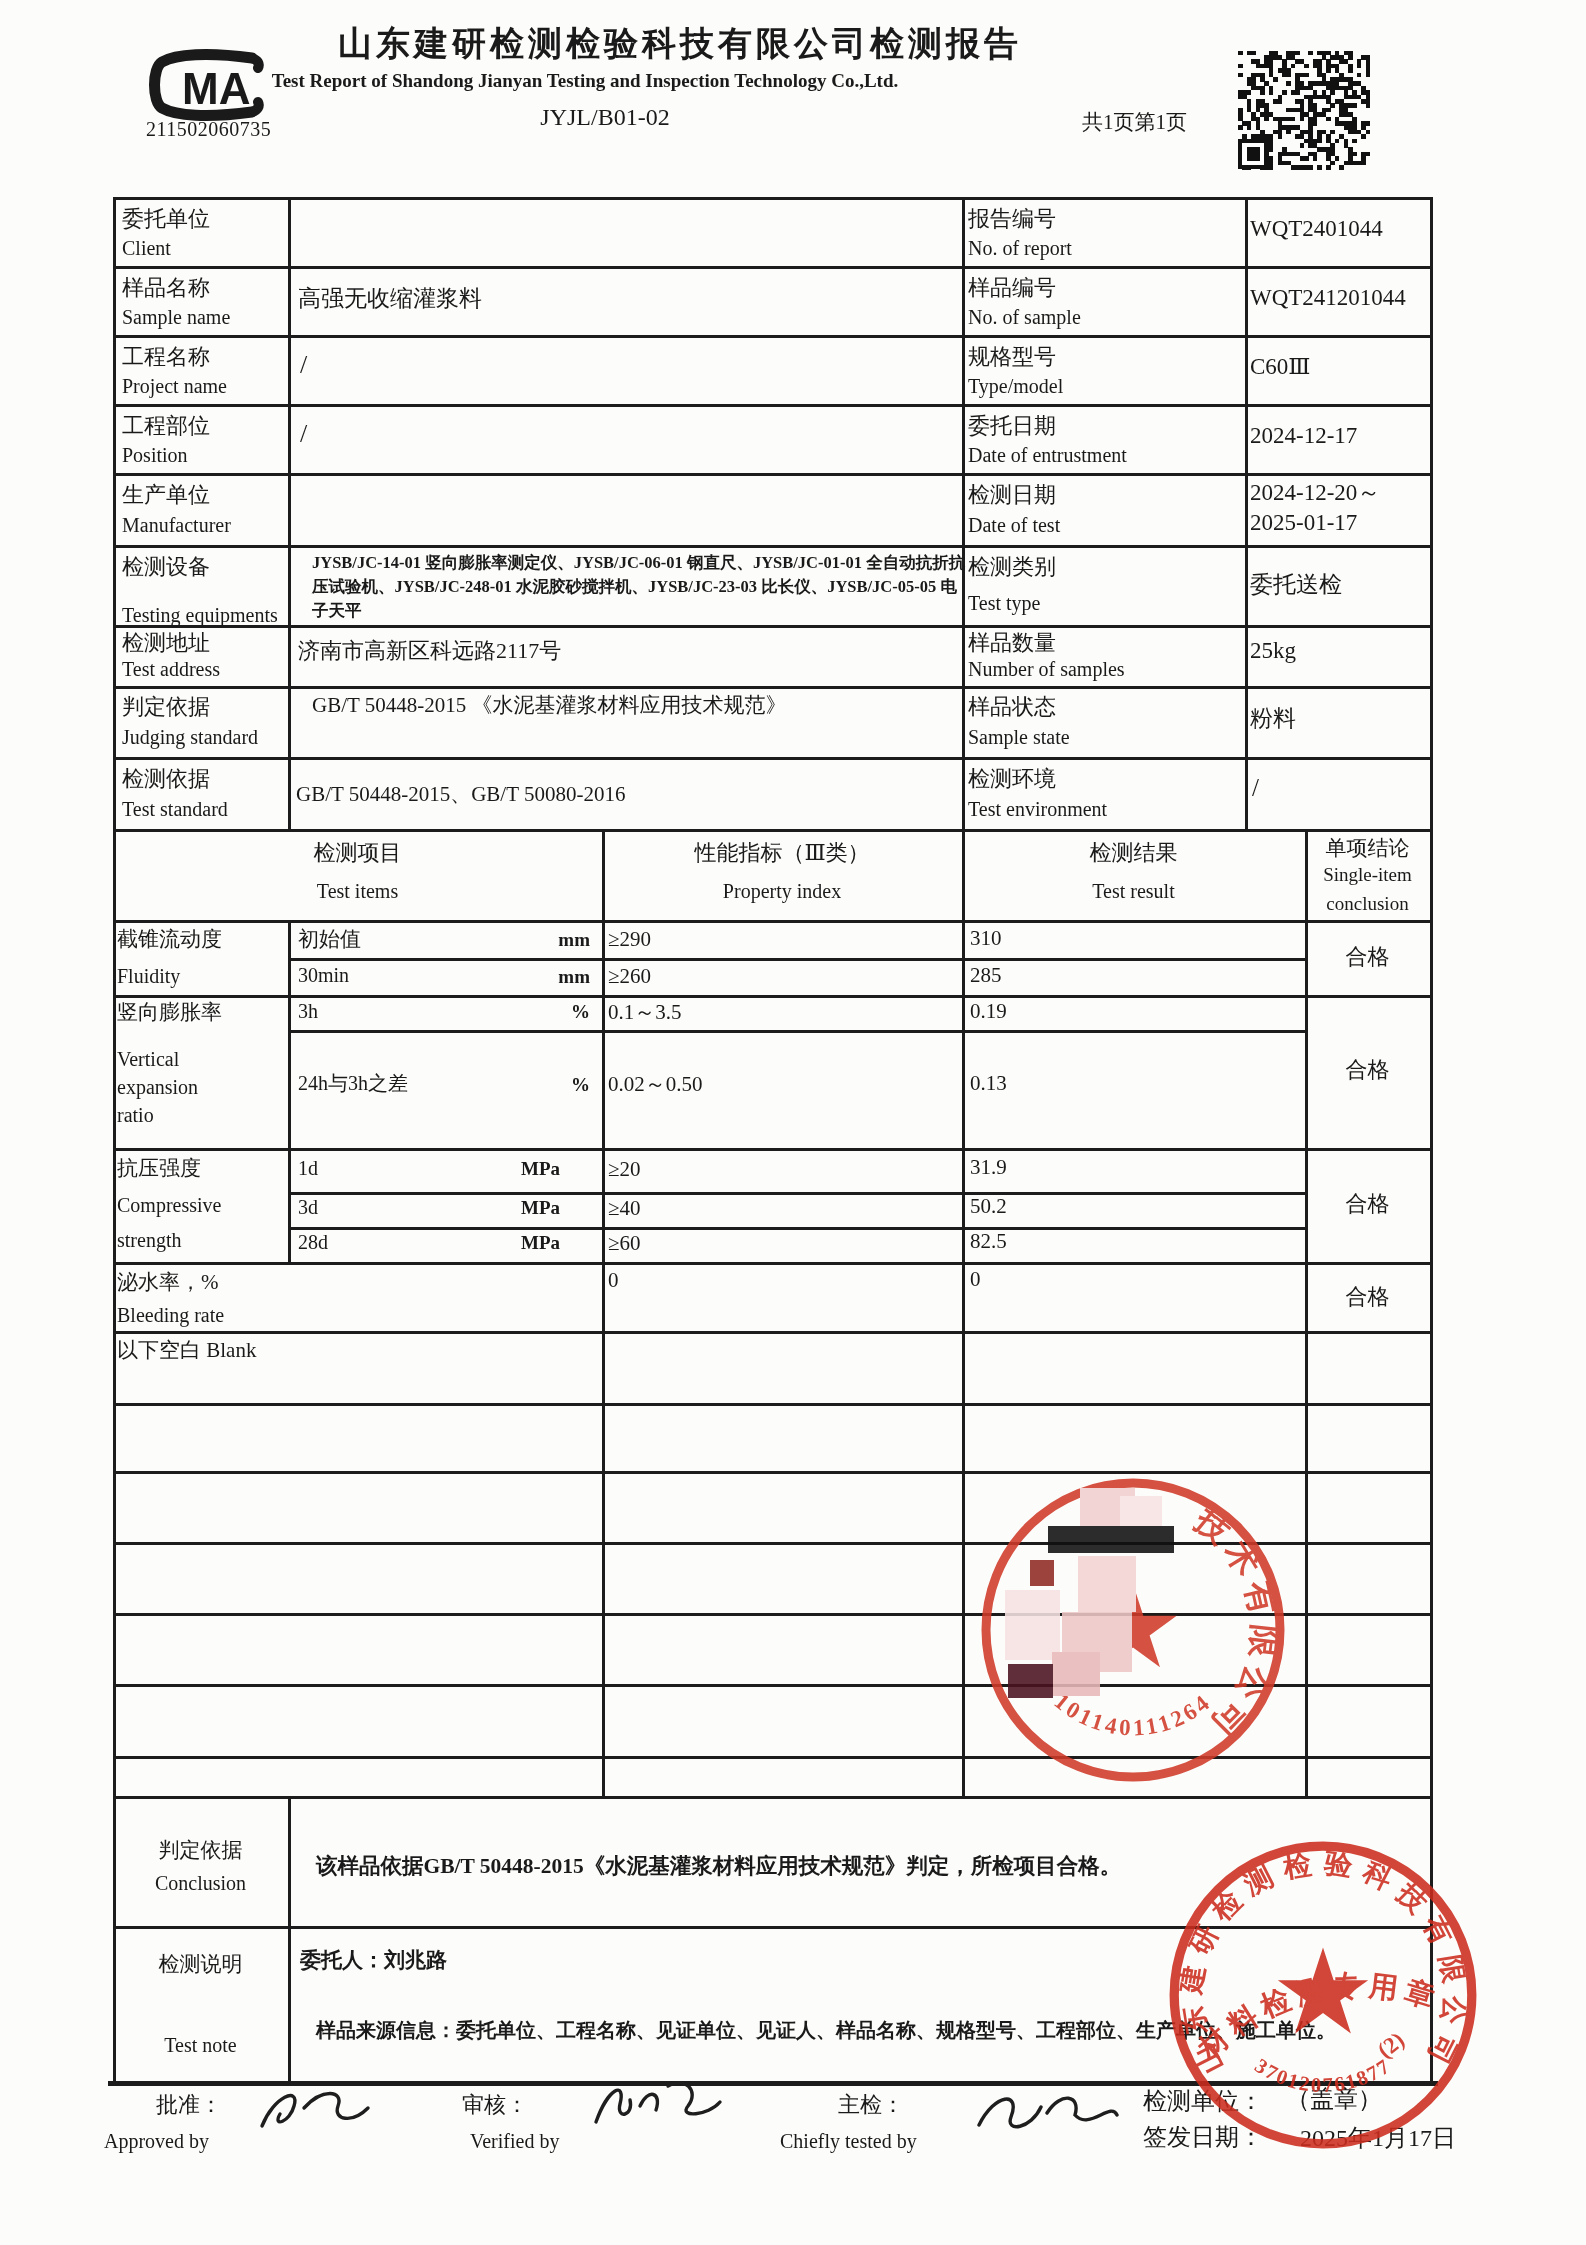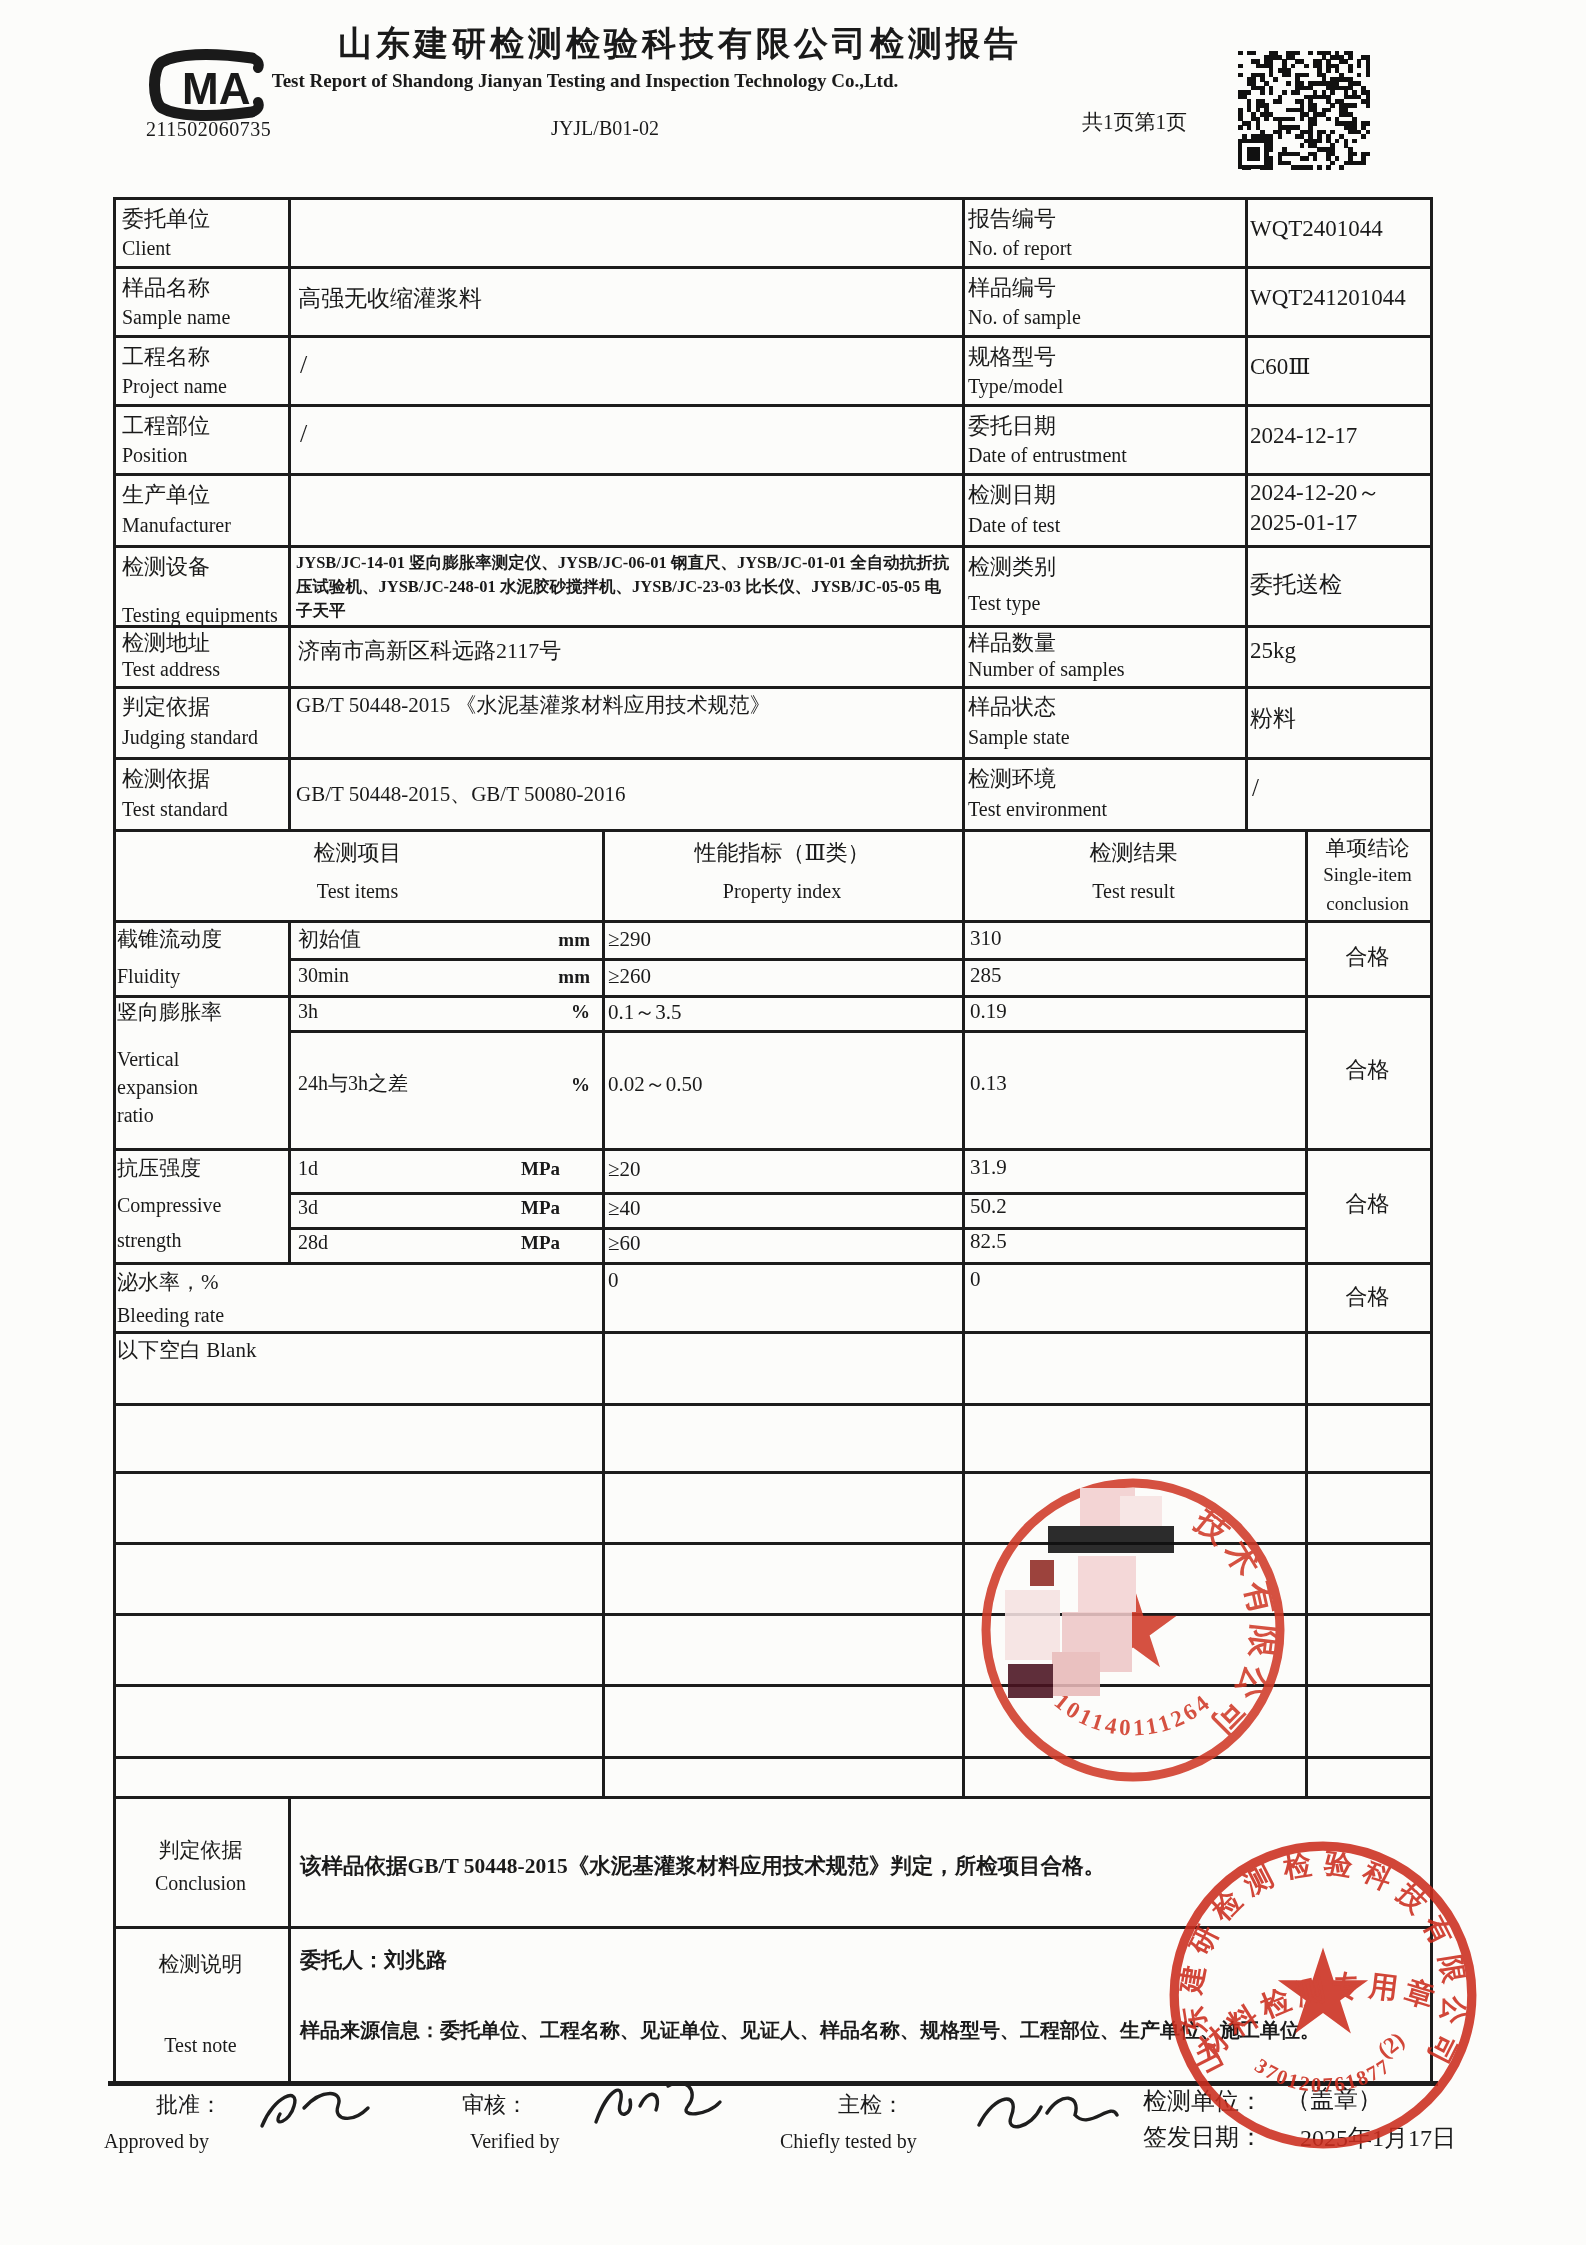--- a/index.html
+++ b/index.html
@@ -1,19 +1,19 @@
 <!DOCTYPE html>
 <html><head>
 <meta charset="utf-8">
 <style>
   html,body{margin:0;padding:0;background:#e8e8e6;}
   #page{position:relative;width:1586px;height:2245px;background:#fcfcfa;overflow:hidden;
         font-family:"Liberation Serif","DejaVu Serif",serif;color:#1a1a1a;}
   .t{position:absolute;white-space:nowrap;color:#1a1a1a;line-height:1.15;}
-  .wrap{white-space:normal;}
+  .wrap{white-space:normal;margin-left:16px;}
   .en{font-family:"Liberation Serif","DejaVu Serif",serif;}
   .cn{font-family:"Liberation Serif","DejaVu Serif",serif;}
   .ctr{text-align:center;}
   .rt{text-align:right;}
   .hl,.vl{position:absolute;background:#1c1c1c;}
   .hl{height:3px;}
   .vl{width:3px;}
   .sigsvg{position:absolute;}
   .stamp{position:absolute;opacity:0.88;}
 </style>
@@ -24,21 +24,21 @@
 
   <svg style="position:absolute;left:148px;top:48px;" width="122" height="74" viewBox="0 0 122 74">
     <path d="M 104,10 C 60,4 28,6 14,14 C 4,20 4,54 14,60 C 28,68 60,70 104,64" fill="none" stroke="#1a1a1a" stroke-width="11" stroke-linecap="round"></path>
     <path d="M 104,10 c 6,2 8,6 6,10 M 104,64 c 6,-2 8,-6 6,-10" fill="none" stroke="#1a1a1a" stroke-width="10" stroke-linecap="round"></path>
     <text x="34" y="56" font-size="44" font-weight="bold" font-family="Liberation Sans, sans-serif" fill="#1a1a1a">MA</text>
   </svg>
   <div class="t en" style="left:146px;top:118px;font-size:20px;letter-spacing:0.5px;">211502060735</div>
 
   <div class="t cn ctr" style="left:270px;top:24px;width:820px;font-size:34px;font-weight:bold;letter-spacing:4px;">山东建研检测检验科技有限公司检测报告</div>
   <div class="t en ctr" style="left:210px;top:70px;width:750px;font-size:19px;font-weight:bold;">Test Report of Shandong Jianyan Testing and Inspection Technology Co.,Ltd.</div>
-  <div class="t en ctr" style="left:500px;top:117px;width:210px;font-size:20px;">JYJL/B01-02</div>
+  <div class="t en ctr" style="left:500px;top:104px;width:210px;font-size:24px;">JYJL/B01-02</div>
   <div class="t cn" style="left:1082px;top:110px;font-size:21px;">共1页第1页</div>
   <div style="position:absolute;left:1238px;top:50px;width:132px;height:120px;"><svg width="132" height="120" viewBox="0 0 30 27" shape-rendering="crispEdges" xmlns="http://www.w3.org/2000/svg">
         <rect x="0" y="0" width="1.05" height="1.05" fill="#111"></rect>
         <rect x="2" y="0" width="1.05" height="1.05" fill="#111"></rect>
         <rect x="3" y="0" width="1.05" height="1.05" fill="#111"></rect>
         <rect x="7" y="0" width="1.05" height="1.05" fill="#111"></rect>
         <rect x="8" y="0" width="1.05" height="1.05" fill="#111"></rect>
         <rect x="11" y="0" width="1.05" height="1.05" fill="#111"></rect>
         <rect x="12" y="0" width="1.05" height="1.05" fill="#111"></rect>
         <rect x="13" y="0" width="1.05" height="1.05" fill="#111"></rect>

